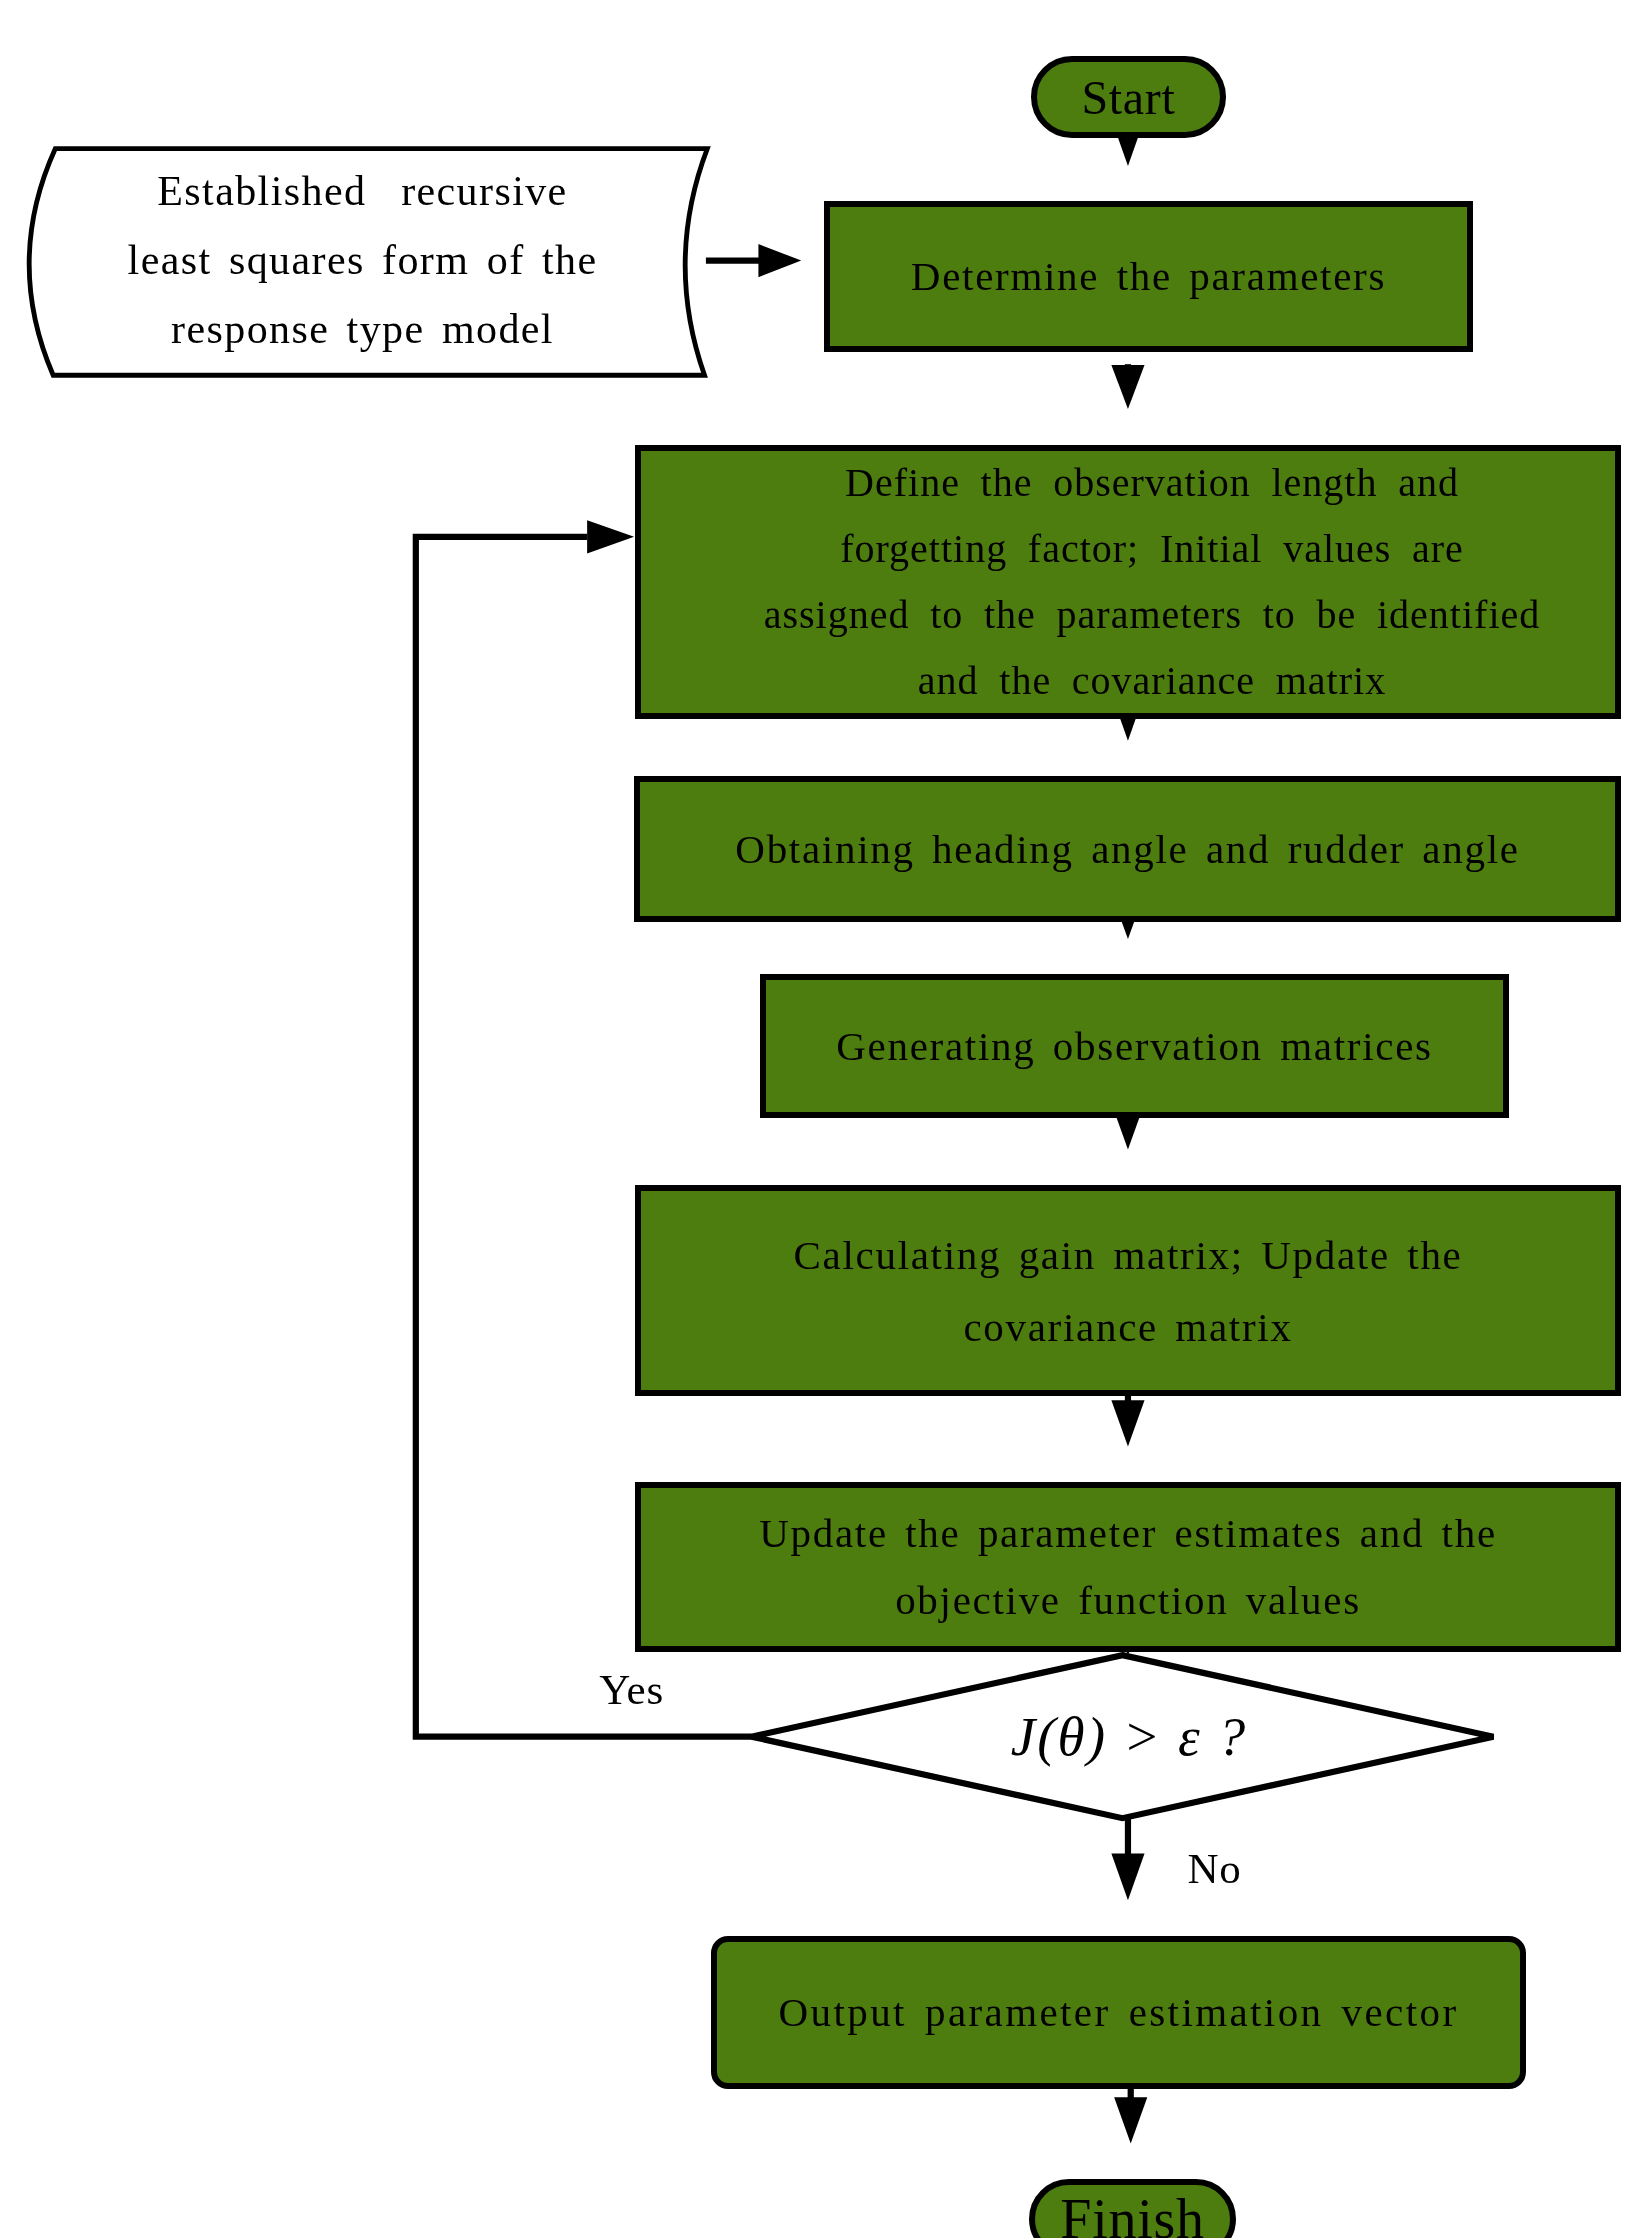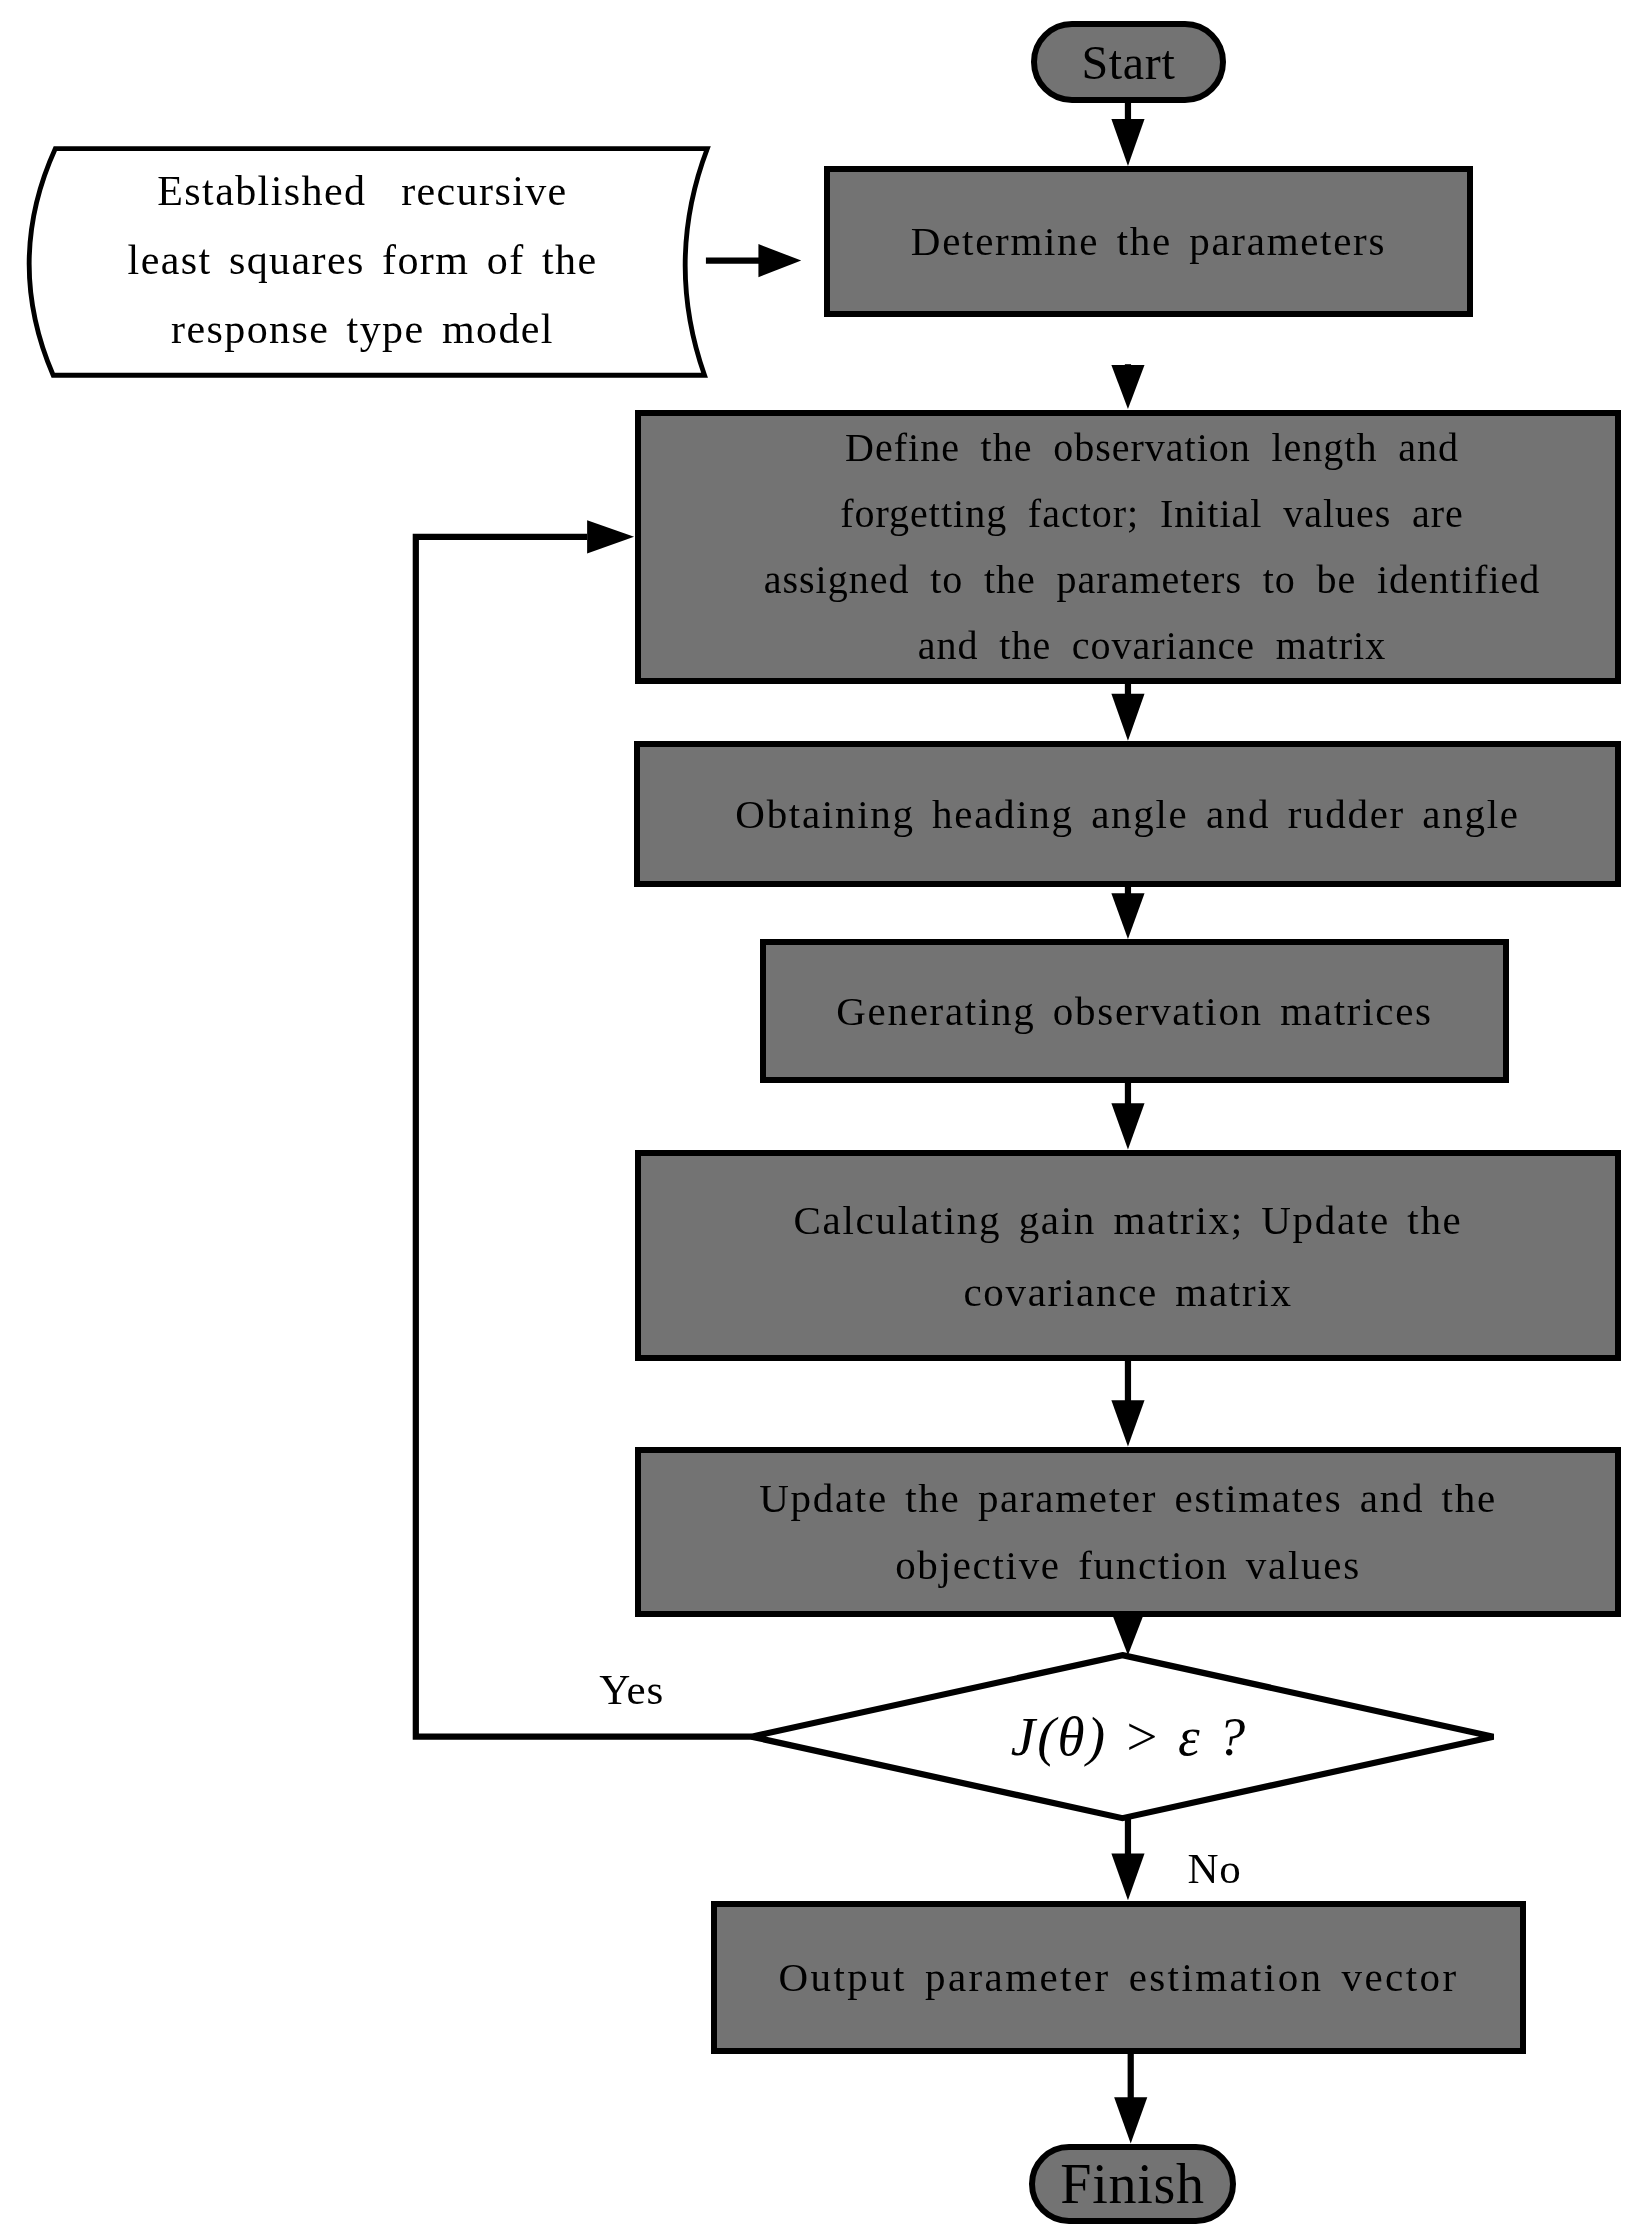--- a/index.html
+++ b/index.html
@@ -9,28 +9,29 @@
     background:#ffffff;
     font-family:"Liberation Serif","DejaVu Serif",serif;
     color:#000;
     overflow:hidden;
   }
   .stage svg{position:absolute;left:0;top:0;}
   .node{
     position:absolute;
     box-sizing:border-box;
     border:6.2px solid #000;
-    background:#737373;
+    background:#4d7c0f;
     display:flex;flex-direction:column;
     justify-content:center;align-items:center;
     text-align:center;
     font-size:41px;
     line-height:67px;
     letter-spacing:1.7px;
     word-spacing:5.5px;
+    margin-top:35px;
   }
   .terminator{
     border-radius:48px;
     font-size:48px;
     letter-spacing:0.7px;word-spacing:normal;
   }
   .freetext{
     position:absolute;
     display:flex;flex-direction:column;
     justify-content:center;align-items:center;
@@ -142,21 +143,21 @@
   <div class="node" style="left:635px;top:1447px;width:986px;height:170px;line-height:67px;">
     <div class="line">Update the parameter estimates and the</div>
     <div class="line">objective function values</div>
   </div>
 
   <div class="decision-text" style="left:846px;top:1684px;width:566px;height:105px;">J(θ) &gt; ε ?</div>
 
   <div class="edge-label" style="left:559px;top:1658px;width:145px;height:62px;">Yes</div>
   <div class="edge-label" style="left:1159px;top:1837px;width:111px;height:62px;">No</div>
 
-  <div class="node" style="left:711px;top:1901px;width:815px;height:153px;letter-spacing:2.4px;">
+  <div class="node" style="left:711px;top:1901px;width:815px;height:153px;letter-spacing:2.4px;border-radius:17px;">
     <div class="line">Output parameter estimation vector</div>
   </div>
 
   <div class="node terminator" style="left:1029px;top:2144px;width:207px;height:80px;font-size:56px;">
     <div class="line">Finish</div>
   </div>
 
 </div>
 
 

